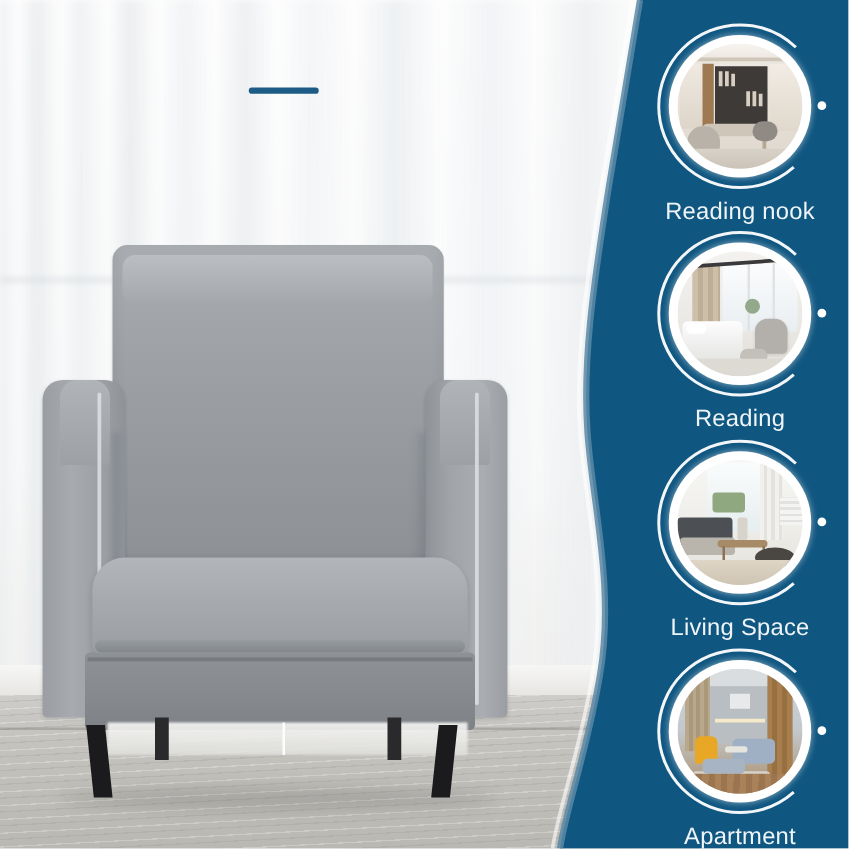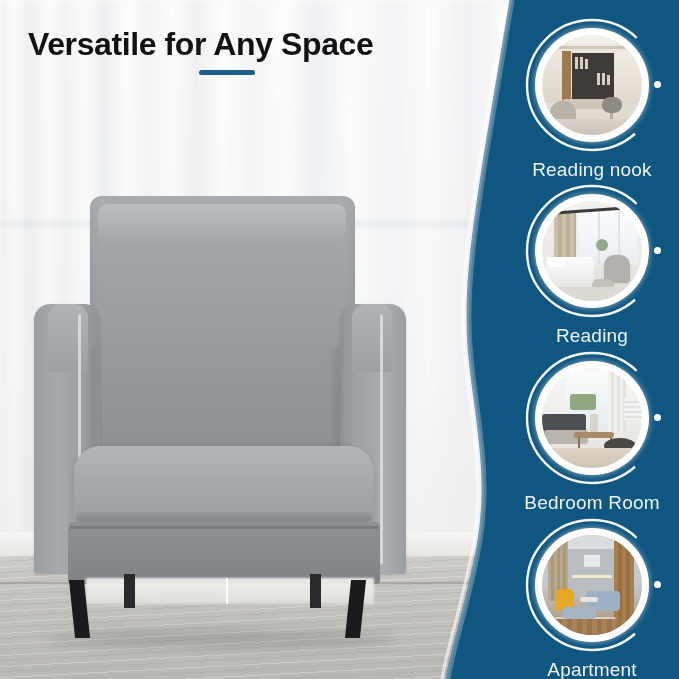--- a/index.html
+++ b/index.html
@@ -317,21 +317,21 @@
             <div class="vase"></div>
             <div class="tbl"></div>
             <div class="tleg" style="left:36px"></div>
             <div class="tleg" style="left:68px"></div>
             <div class="ott"></div>
             <div class="flr"></div>
           </div>
         </div>
         <div class="dot"></div>
       </div>
-      <div class="caption">Bedroom Room</div>
+      <div class="caption">Living Space</div>
     </div>
 
     <div class="item" style="top:517px">
       <div class="ring-wrap">
         <svg class="outer-arc" viewBox="0 0 136 136">
           <circle cx="68" cy="68" r="65" fill="none" stroke="#ffffff" stroke-width="2.4" stroke-dasharray="300 110" stroke-dashoffset="-55" opacity="0.95"></circle>
         </svg>
         <div class="white-ring"></div>
         <div class="photo-circle">
           <div class="sc ap">
@@ -348,16 +348,15 @@
               <div class="ott"></div>
             <div class="flr"></div>
           </div>
         </div>
         <div class="dot"></div>
       </div>
       <div class="caption">Apartment</div>
     </div>
   </div>
 
-  <div class="title">Versatile for Any Space</div>
   <div class="title-underline"></div>
 
 </div>
 
 </body></html>

